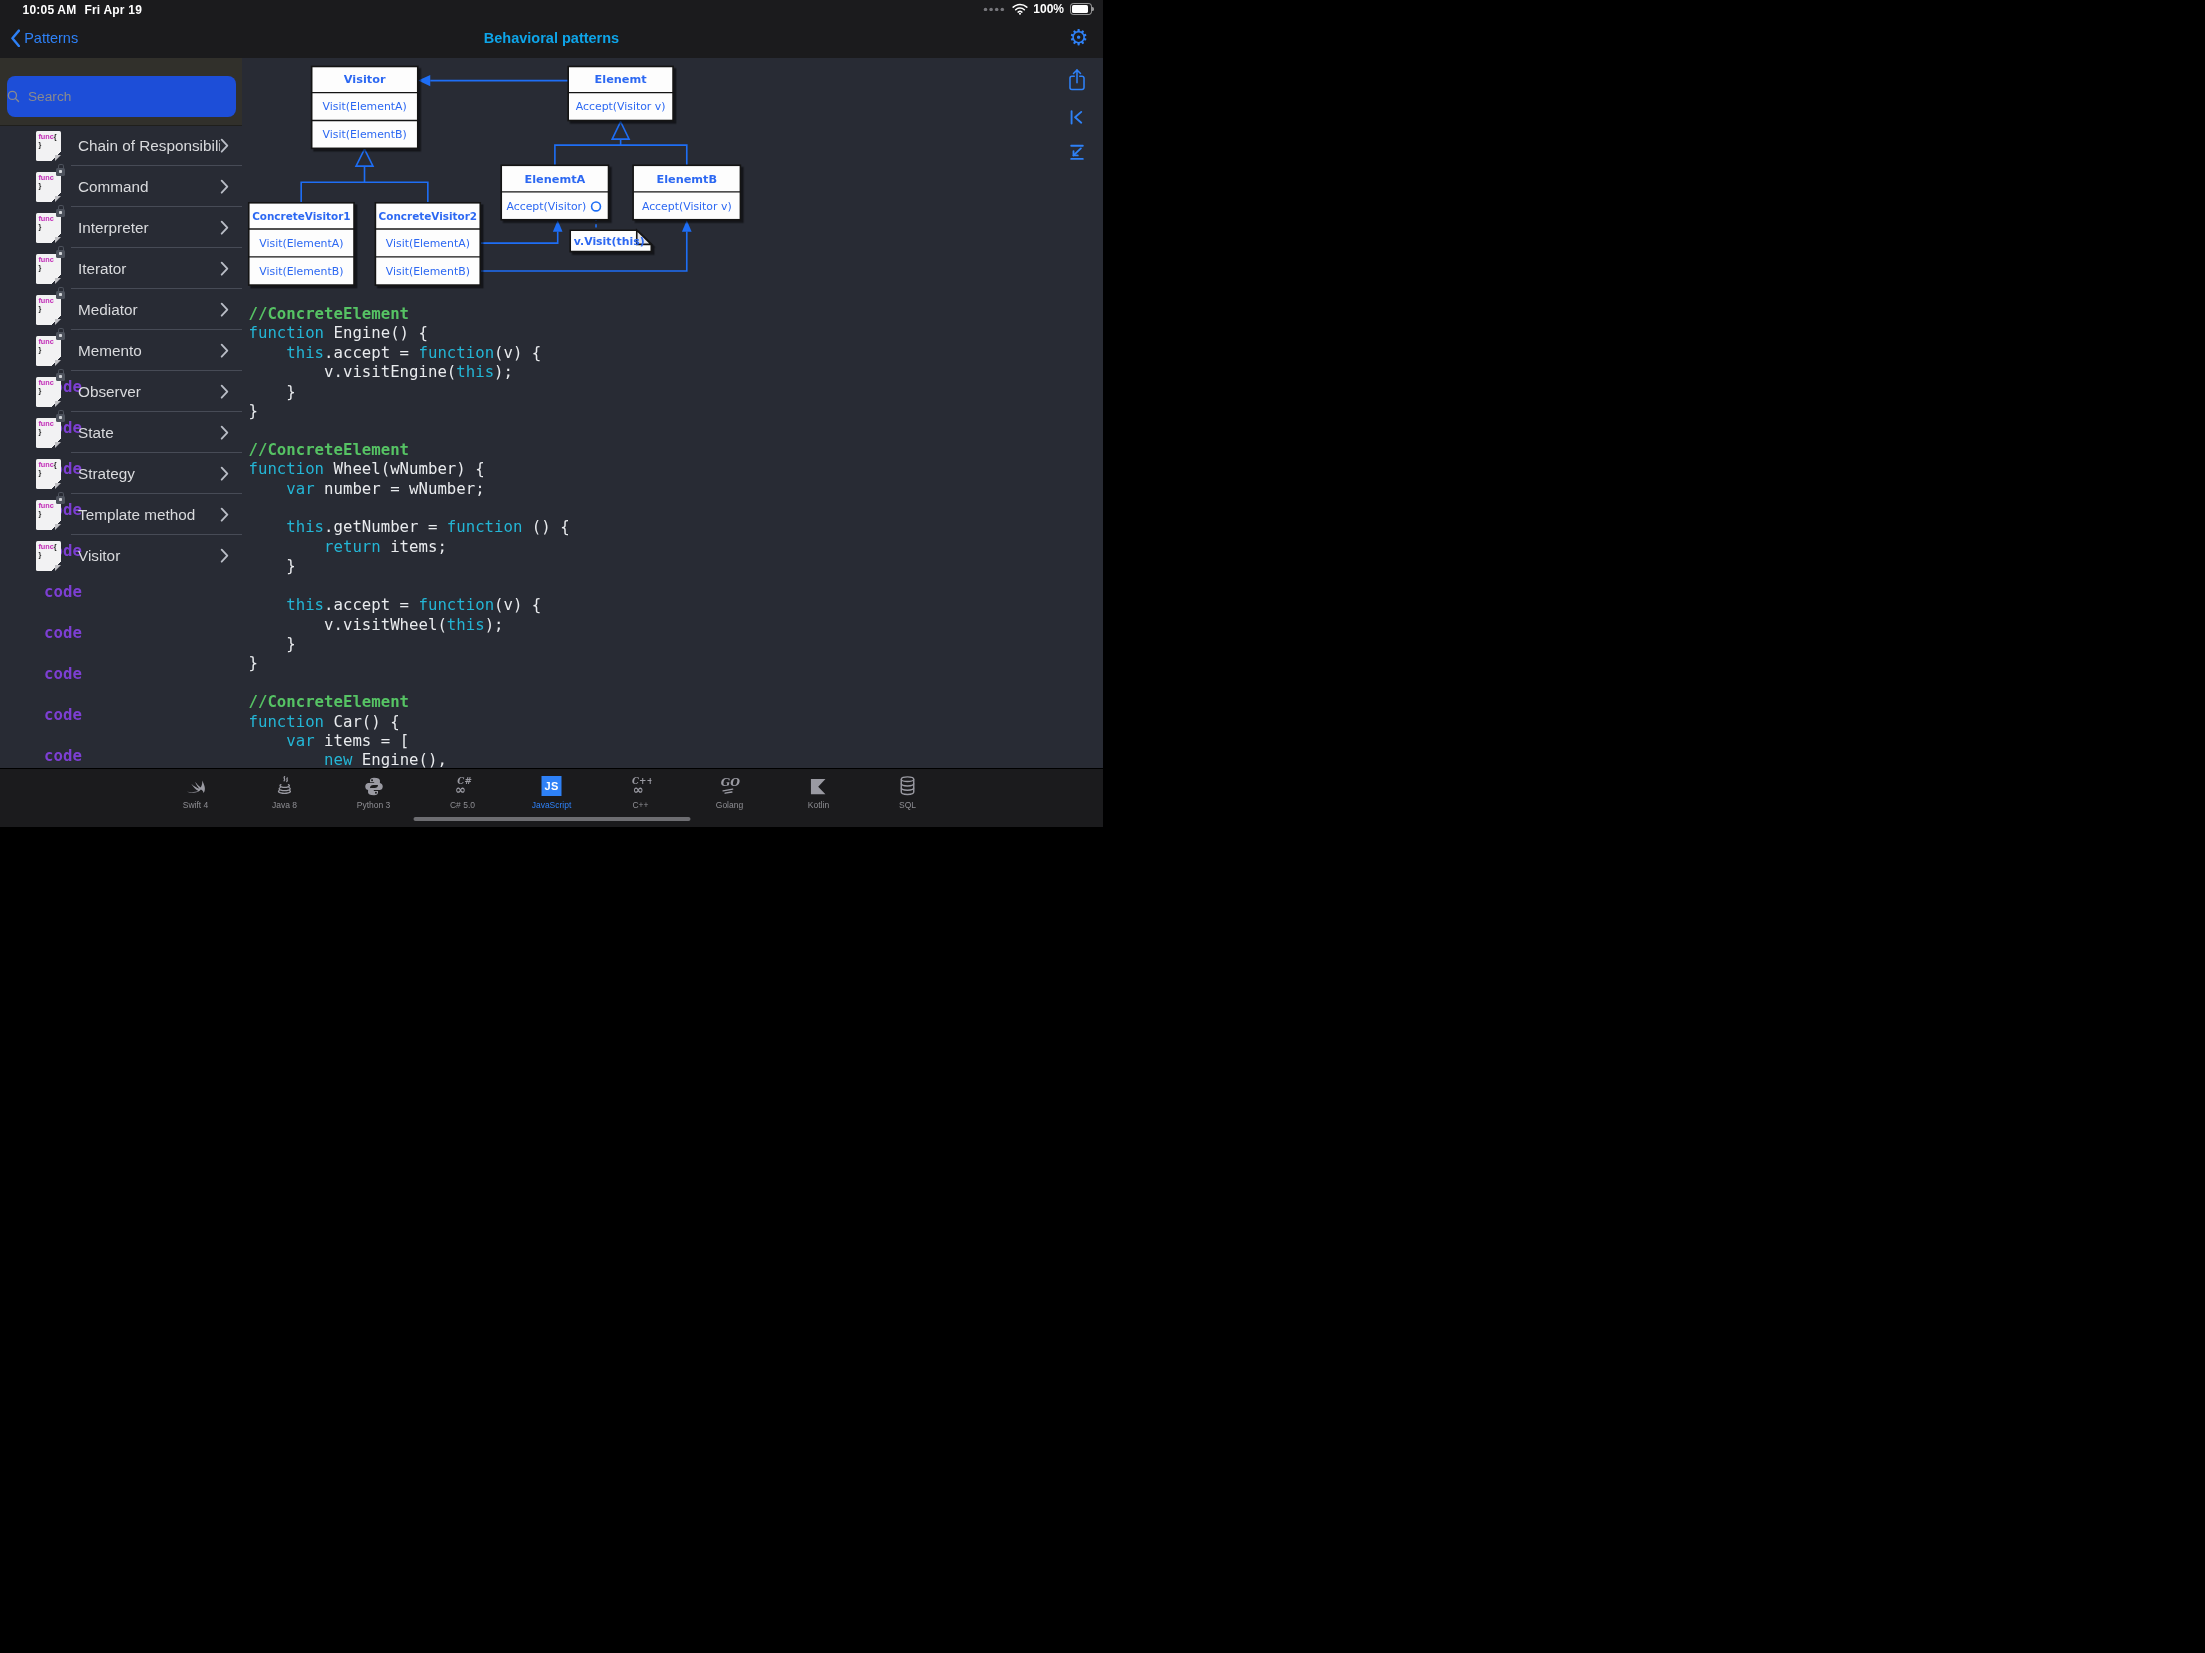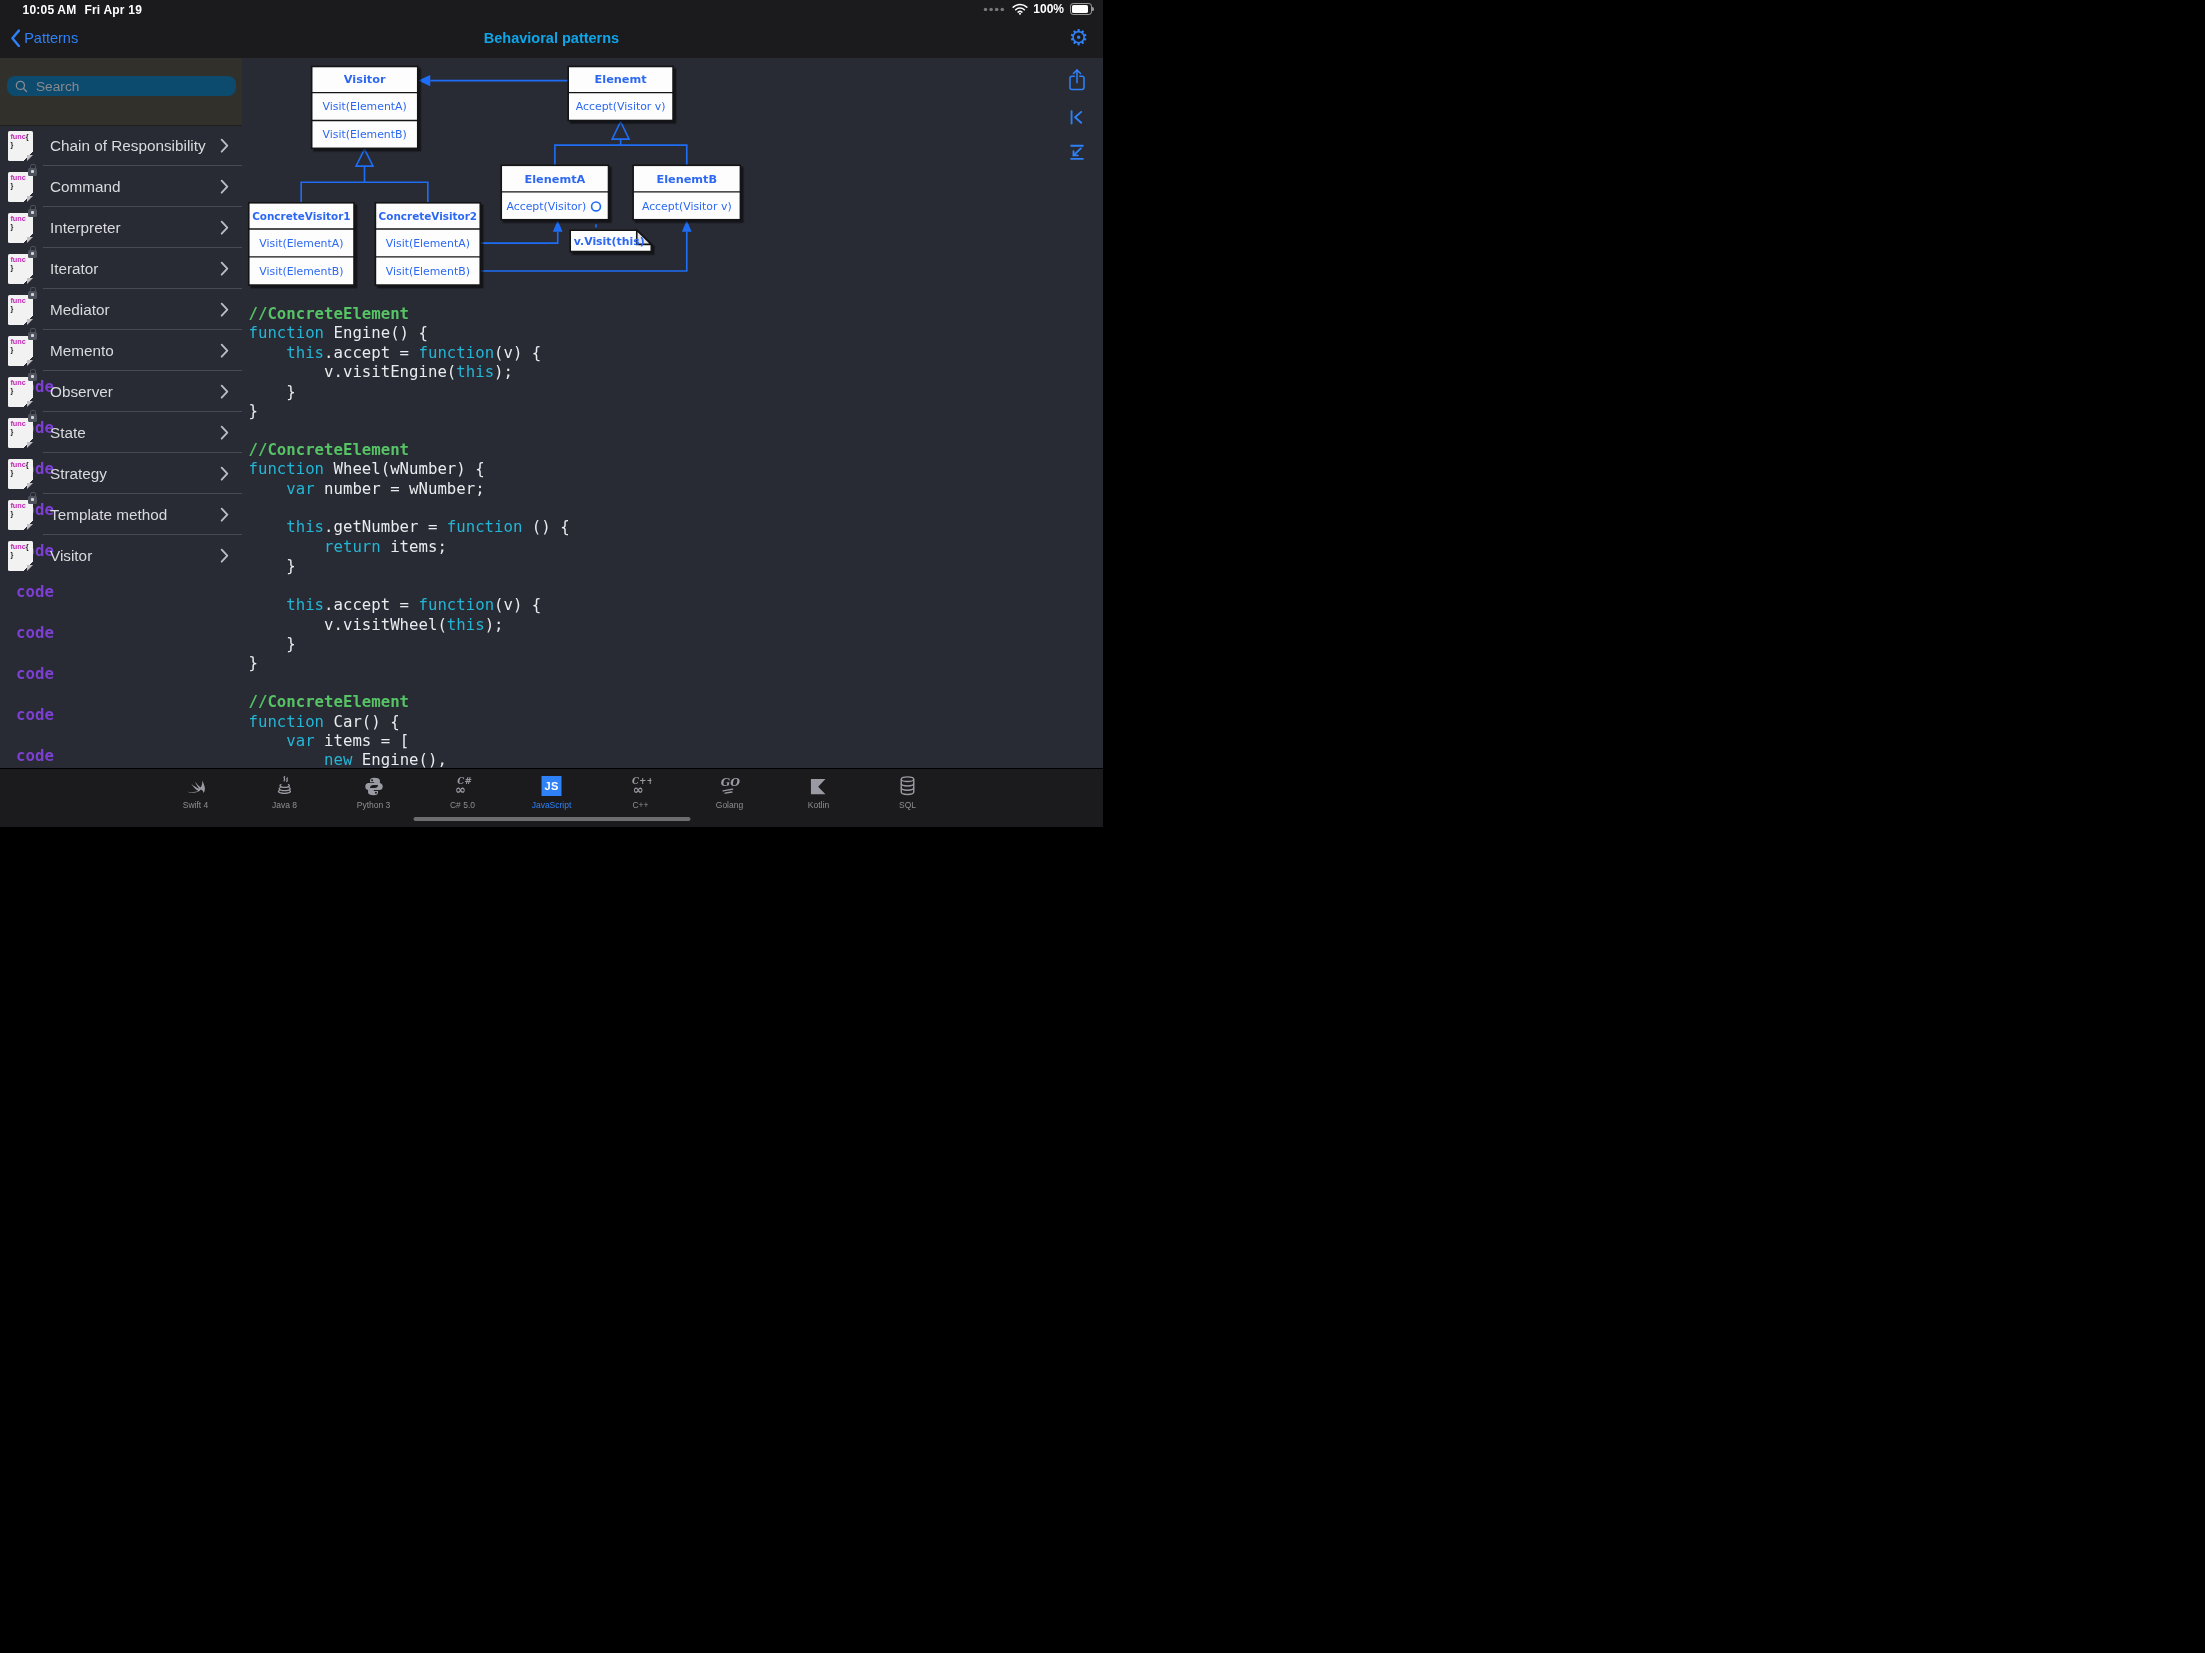--- a/index.html
+++ b/index.html
@@ -15,25 +15,25 @@
   .battery{position:relative;width:20px;height:10px;border:0.8px solid rgba(255,255,255,.55);border-radius:3.2px;}
   .battery .fill{position:absolute;left:1.2px;top:1.2px;bottom:1.2px;width:15.7px;background:#fff;border-radius:1.6px;}
   .battery .nub{position:absolute;right:-3.2px;top:2.6px;width:2px;height:4px;background:rgba(255,255,255,.55);border-radius:0 1.6px 1.6px 0;}
   .navrow{position:absolute;left:0;top:18px;width:100%;height:40px;}
   .back-btn{position:absolute;left:9.7px;top:0;height:40px;display:flex;align-items:center;gap:4px;color:#2e81f7;font-size:14.5px;cursor:default;}
   .nav-title{position:absolute;left:0;right:0;top:0;height:40px;line-height:40px;text-align:center;color:#0ea5e9;font-size:14.5px;font-weight:700;}
   .gear-btn{position:absolute;right:14.5px;top:0;height:40px;display:flex;align-items:center;color:#2e81f7;font-size:22px;}
   
   .sidebar{position:absolute;left:0;top:58px;width:242px;bottom:58px;background:#282b34;}
   .search-wrap{position:absolute;left:0;top:0;width:242px;height:67px;background:#31302b;border-bottom:0.8px solid rgba(0,0,0,.35);}
-  .search-field{position:absolute;left:7.3px;right:6.5px;top:18px;height:20px;background:#0c4a6e;border-radius:8px;
-                display:flex;align-items:center;padding:0 8px;box-sizing:border-box;gap:5.7px;}
+  .search-field{position:absolute;left:7.3px;right:6.5px;top:18px;height:41px;background:#1d4ed8;border-radius:8px;
+                display:flex;align-items:center;padding:0 0;box-sizing:border-box;gap:5.7px;}
   .search-field input{flex:1;background:transparent;border:none;outline:none;color:#ddd;font-size:13.7px;font-family:"Liberation Sans",sans-serif;}
   .search-field input::placeholder{color:#8a8a8e;}
-  .sb-list{position:absolute;left:0;top:67px;right:0;bottom:0;}
+  .sb-list{position:absolute;left:0;top:67px;right:0;bottom:0;padding-left:28px;}
   .sb-row{position:relative;height:41px;display:flex;align-items:center;}
   .sb-sep{position:absolute;left:43px;right:0;bottom:0;height:0.8px;background:#474b56;}
   .doc{position:relative;width:25px;height:30px;margin-left:8px;flex:0 0 auto;
        background:linear-gradient(315deg,transparent 6.5px,#f2f2f3 0);border-radius:1.6px;
        font-family:"Liberation Sans",sans-serif;font-weight:700;font-size:7.3px;line-height:8.5px;padding:2.4px 0 0 2.4px;box-sizing:border-box;}
   .doc:after{content:"";position:absolute;right:0;bottom:0;border-style:solid;border-width:6.5px 6.5px 0 0;border-color:#bfbfc3 transparent transparent transparent;}
   .doc .func{color:#c22bb7;}
   .doc .brace{color:#222;}
   .doc .code{color:#7d3fd3;display:block;margin-left:1.6px;}
   .doc .cbr{color:#222;display:block;}

